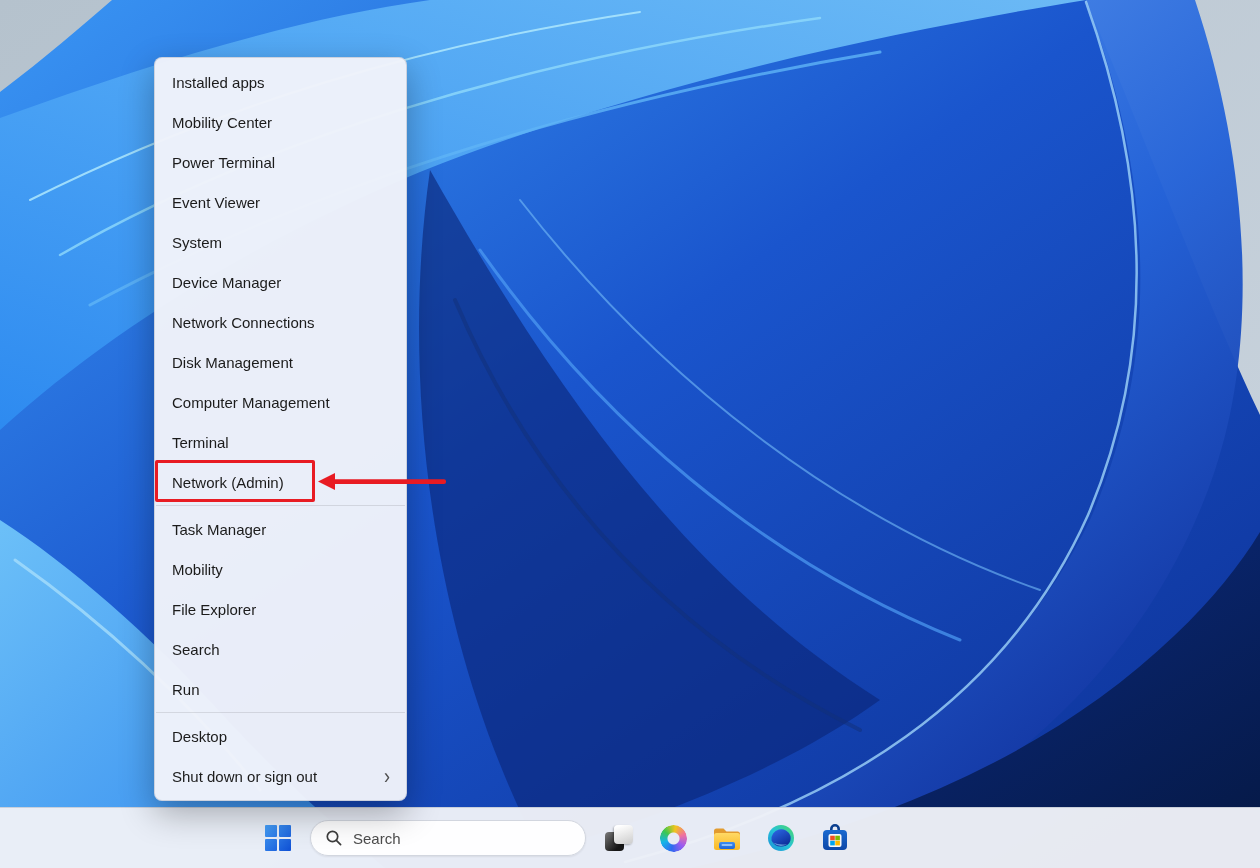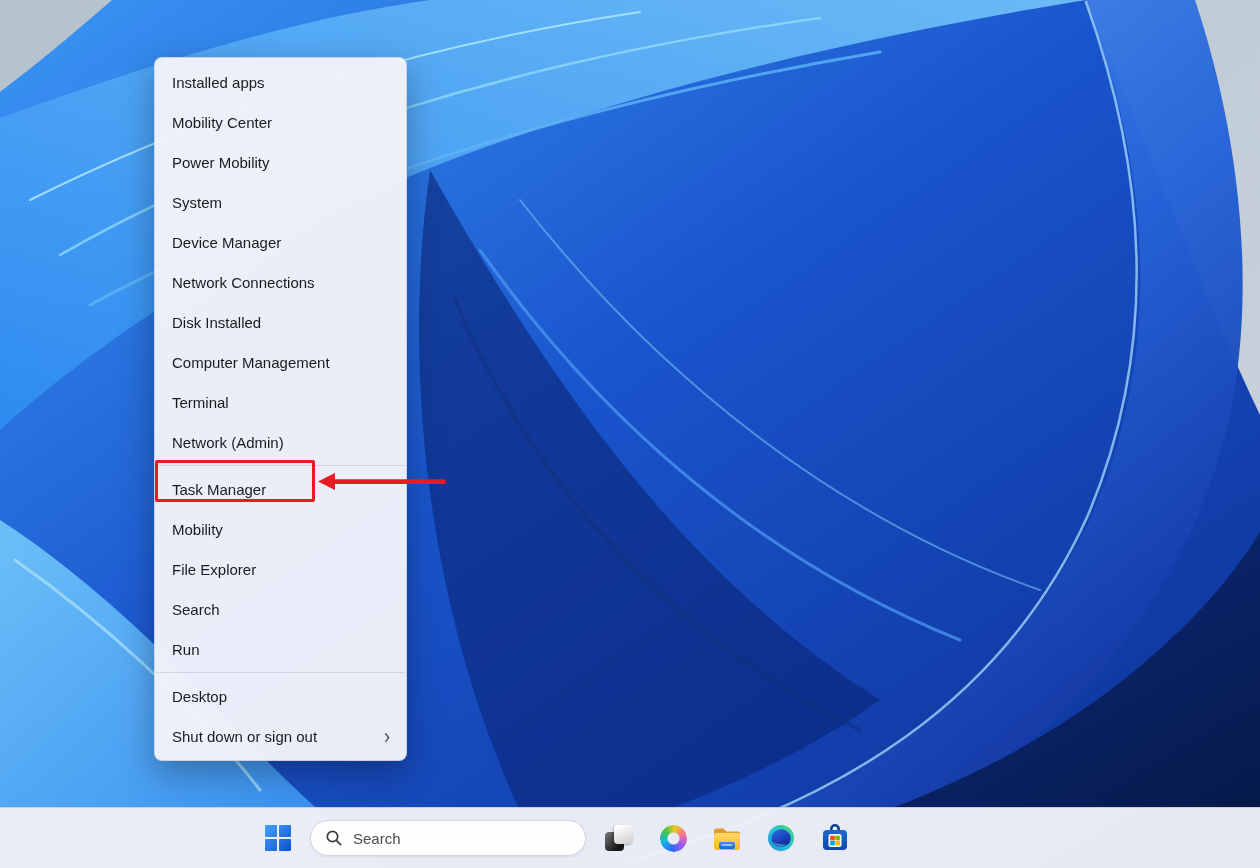--- a/index.html
+++ b/index.html
@@ -153,33 +153,36 @@
   </div>
 
   <div class="wx-menu">
     <div class="wx-item">
         <span>Installed apps</span>
       </div>
     <div class="wx-item">
         <span>Mobility Center</span>
       </div>
     <div class="wx-item">
-        <span>Power Mobility</span>
+        <span>Power Terminal</span>
+      </div>
+    <div class="wx-item">
+        <span>Event Viewer</span>
       </div>
     <div class="wx-item">
         <span>System</span>
       </div>
     <div class="wx-item">
         <span>Device Manager</span>
       </div>
     <div class="wx-item">
         <span>Network Connections</span>
       </div>
     <div class="wx-item">
-        <span>Disk Installed</span>
+        <span>Disk Management</span>
       </div>
     <div class="wx-item">
         <span>Computer Management</span>
       </div>
     <div class="wx-item">
         <span>Terminal</span>
       </div>
     <div class="wx-item">
         <span>Network (Admin)</span>
       </div>

